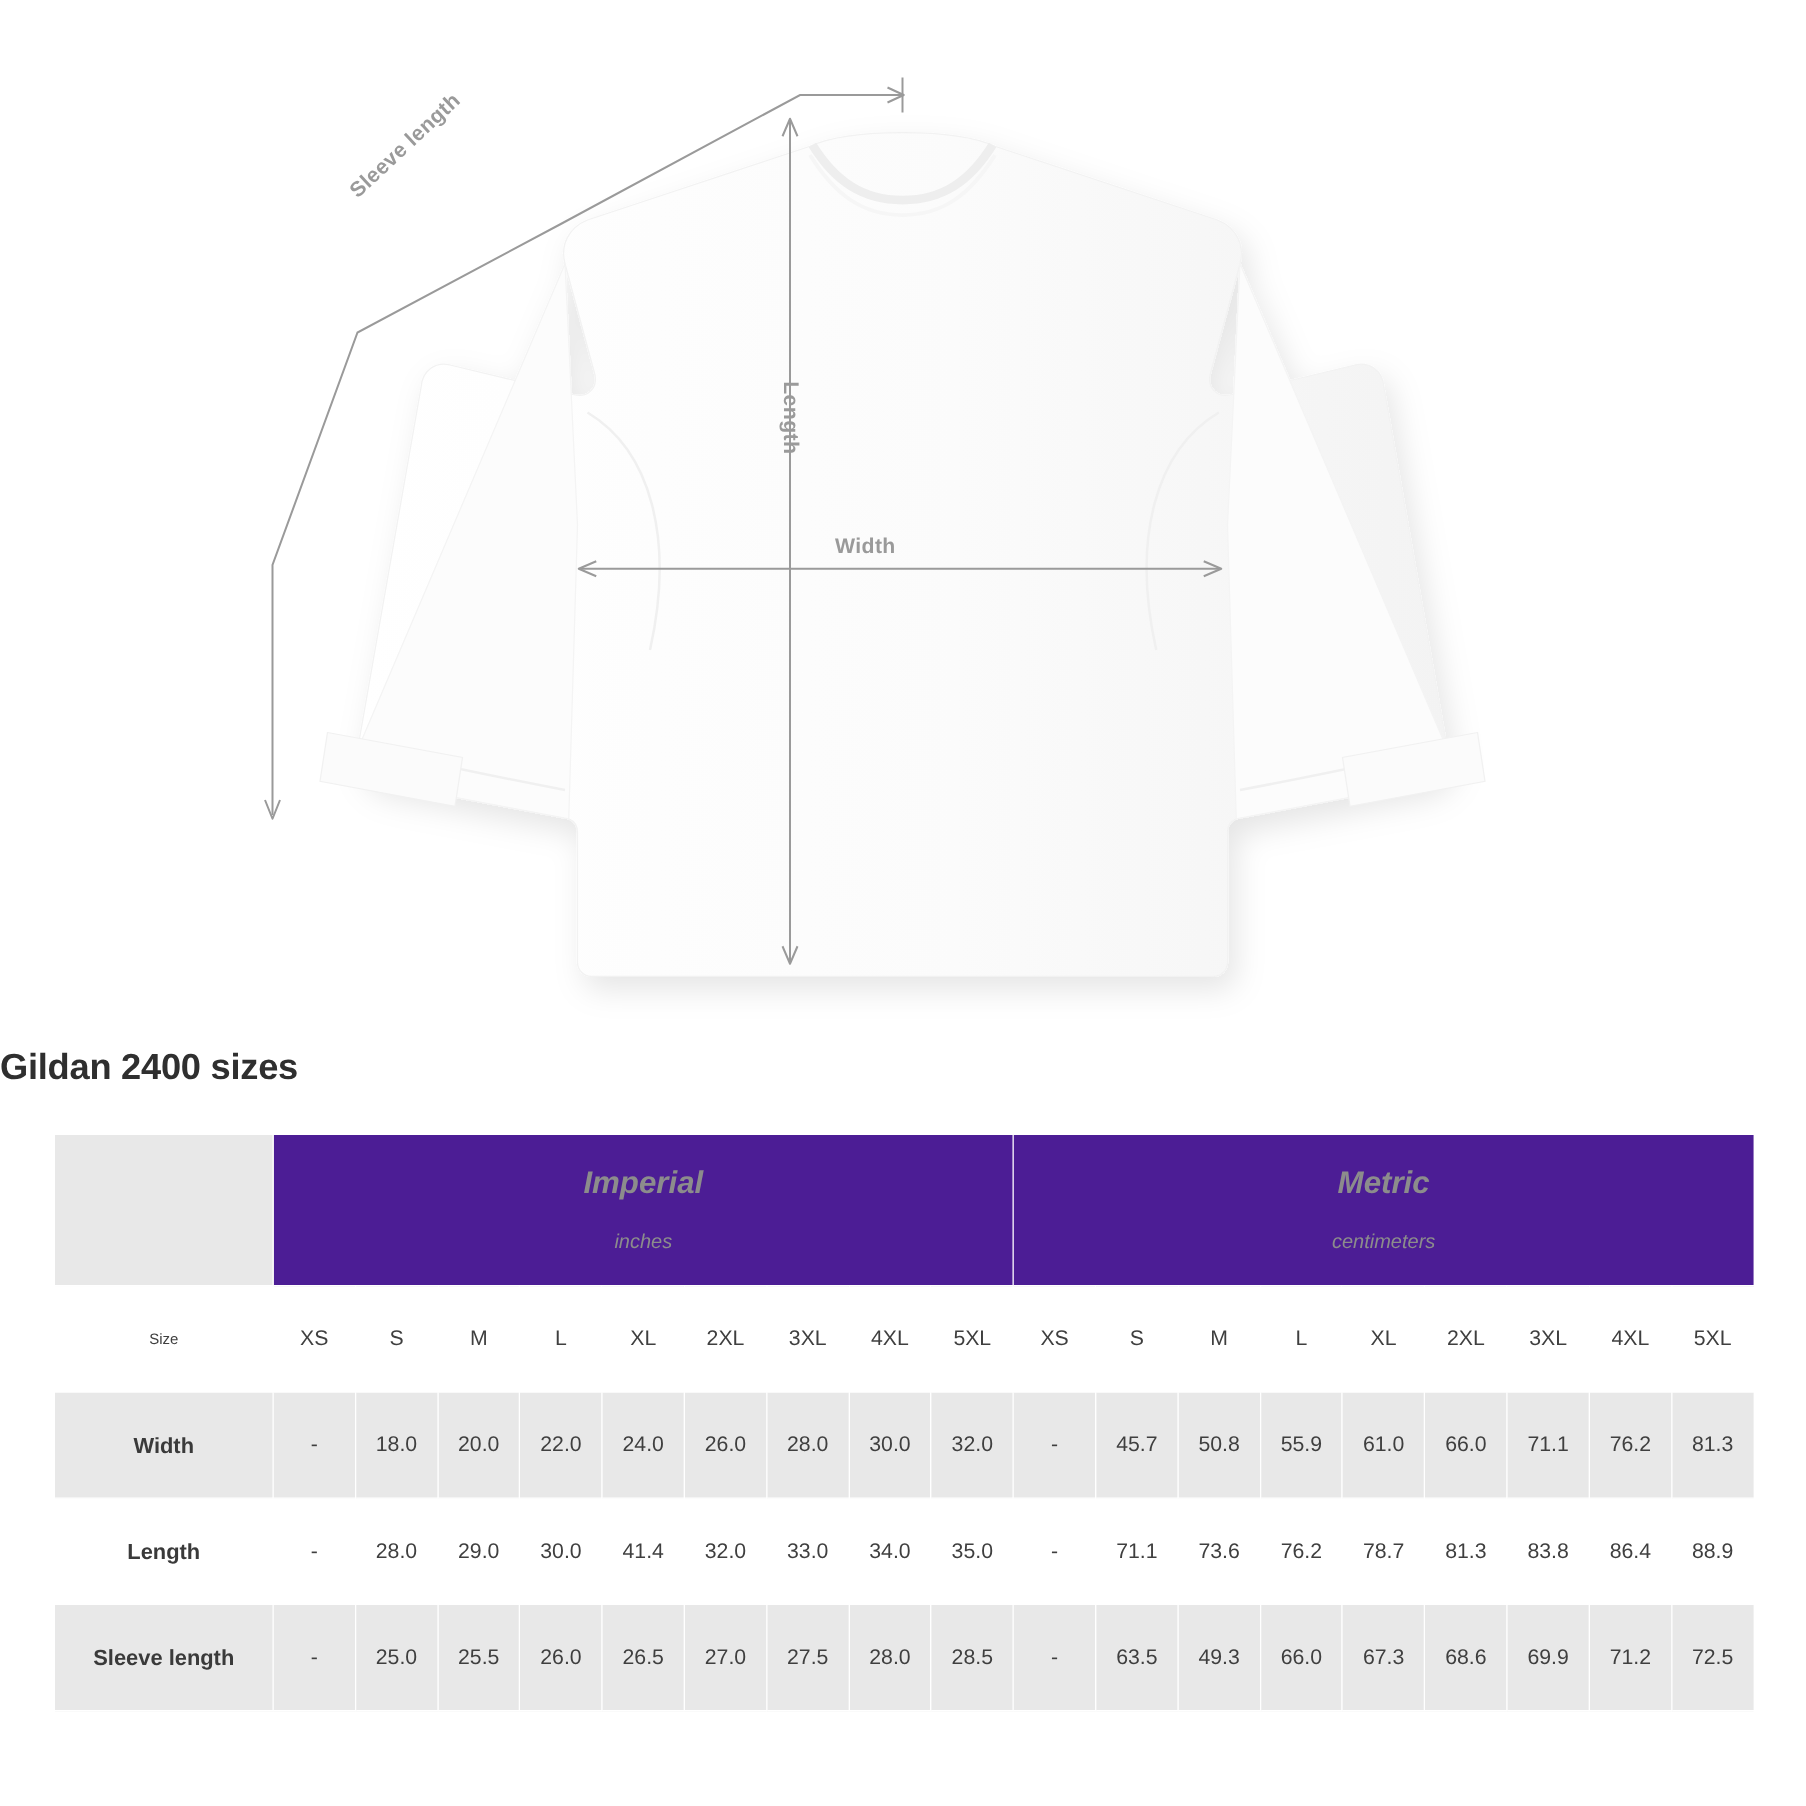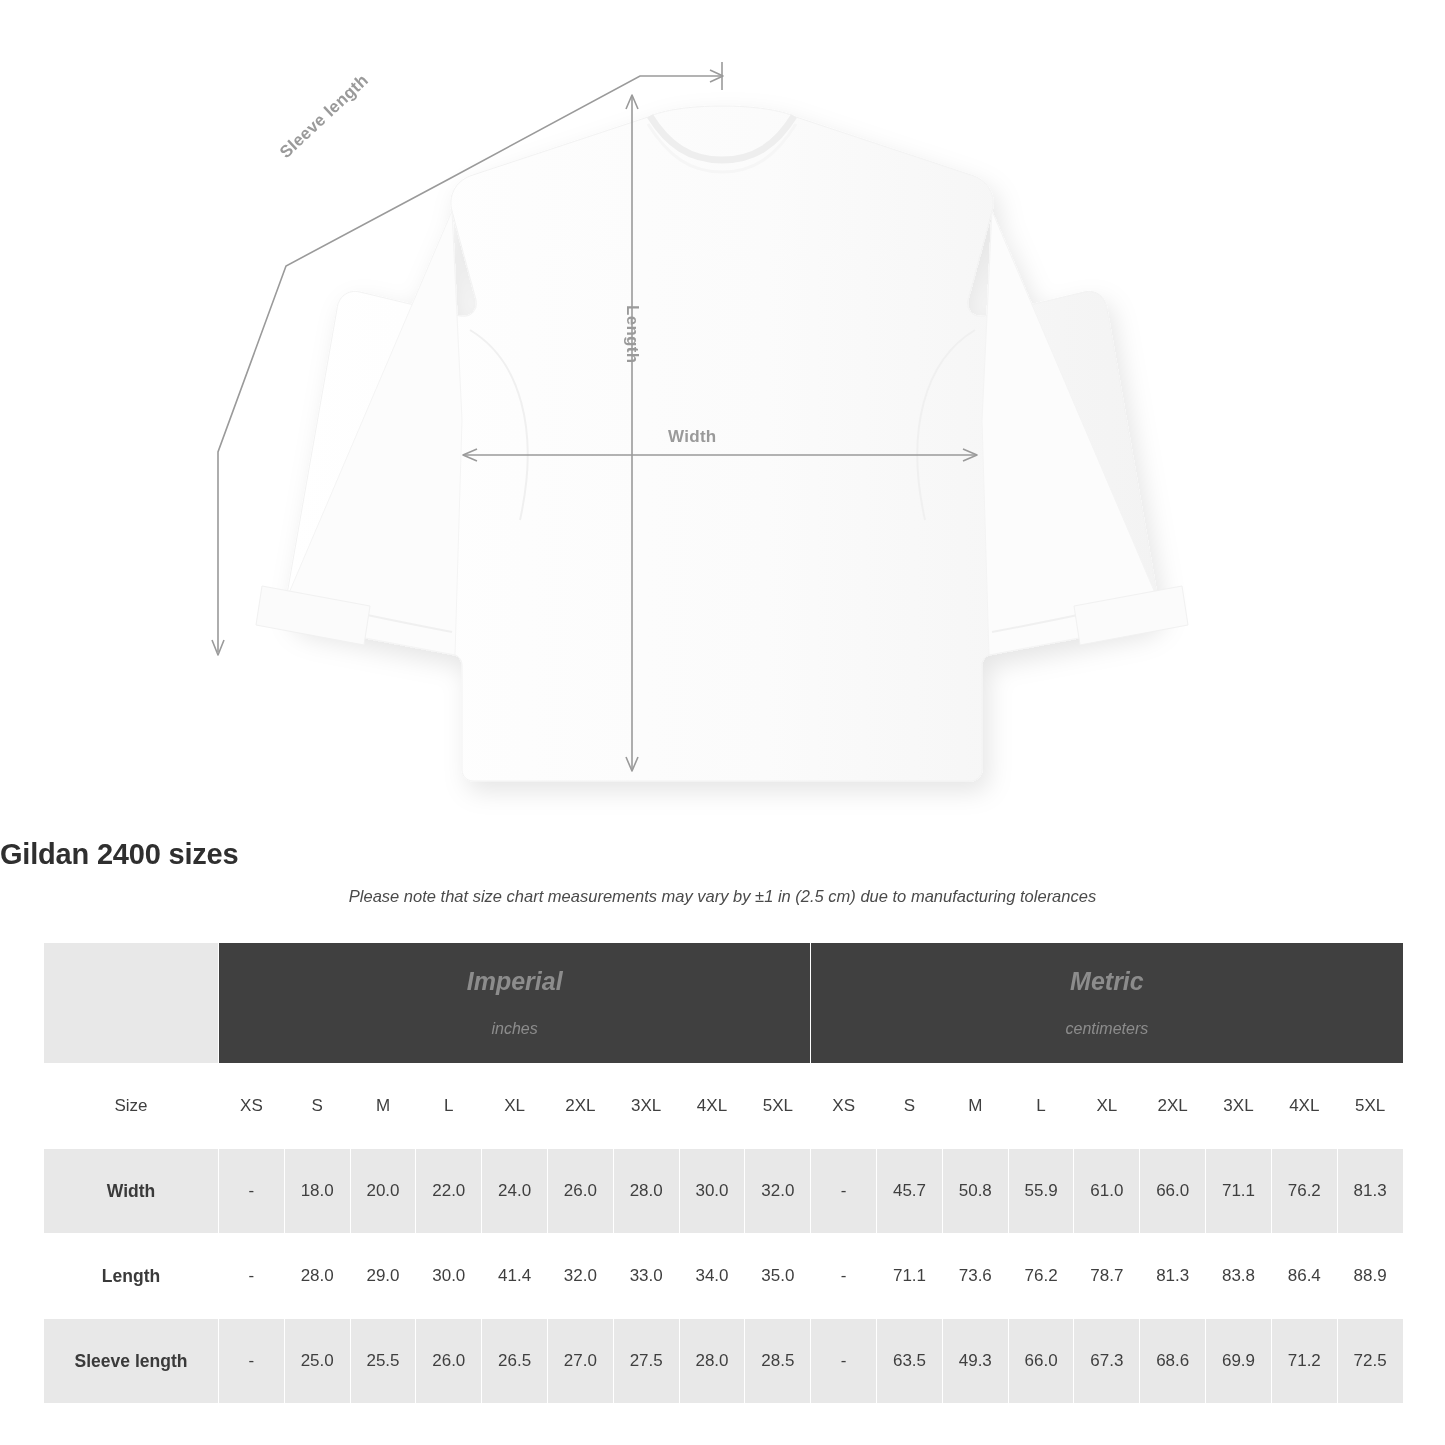--- a/index.html
+++ b/index.html
@@ -87,21 +87,21 @@
     border: 1px solid #ffffff;
     text-align: center;
     font-size: 17px;
     color: #3f3f3f;
     font-weight: normal;
     padding: 0;
   }
   
   .sys-row td {
     height: 120px;
-    background: #404040;
+    background: #4c1d95;
     vertical-align: middle;
   }
   .sys-name {
     font-size: 25px;
     font-style: italic;
     font-weight: bold;
     color: #8c8c8c;
     line-height: 1.1;
   }
   .sys-unit {
@@ -114,21 +114,21 @@
 
   .head-row td {
     height: 84px;
     background: #ffffff;
     font-weight: bold;
     font-size: 17.5px;
     color: #3a3a3a;
     vertical-align: middle;
   }
   .head-row td.rowlabel {
-    font-size: 17px;
+    font-size: 12px;
   }
 
   .data-row td {
     height: 84px;
     vertical-align: middle;
   }
   .data-row.shaded td { background: #e8e8e8; }
   .data-row.plain td { background: #ffffff; }
   .data-row td.rowlabel {
     font-weight: bold;
@@ -227,21 +227,20 @@
         <path d="M963 449 L 977 455 L 963 461" stroke-linejoin="round"></path>
       </g>
     </svg>
 
     <div class="dim-label sleeve">Sleeve length</div>
     <div class="dim-label length">Length</div>
     <div class="dim-label width">Width</div>
   </div>
 
   <div class="chart-title">Gildan 2400 sizes</div>
-  <div class="chart-note">Please note that size chart measurements may vary by ±1 in (2.5 cm) due to manufacturing tolerances</div>
 
   <div class="table-wrap">
     <table class="size-table">
       <colgroup>
         <col class="col-label">
         <col class="col-cell">
           <col class="col-cell">
           <col class="col-cell">
           <col class="col-cell">
         <col class="col-cell">

